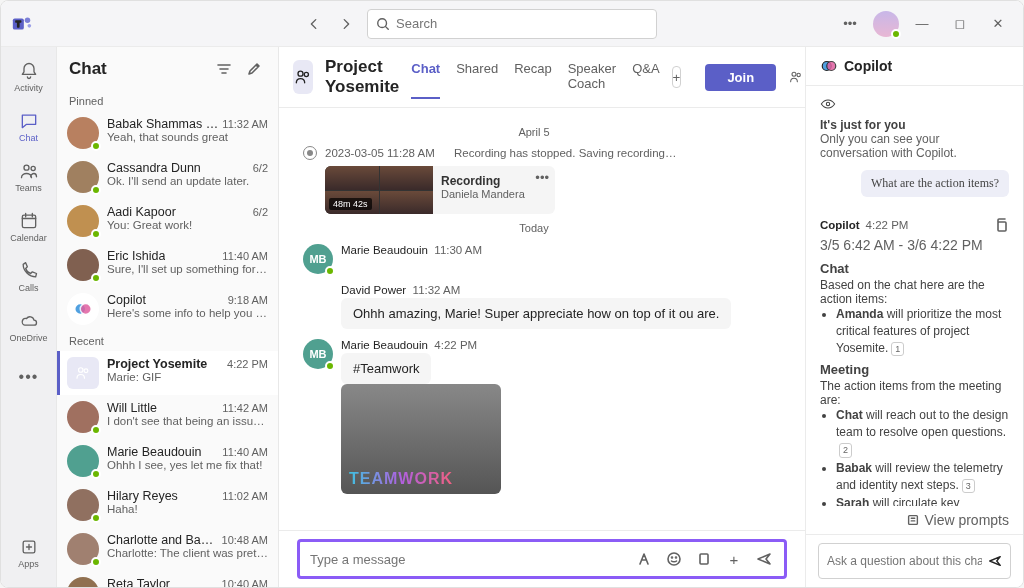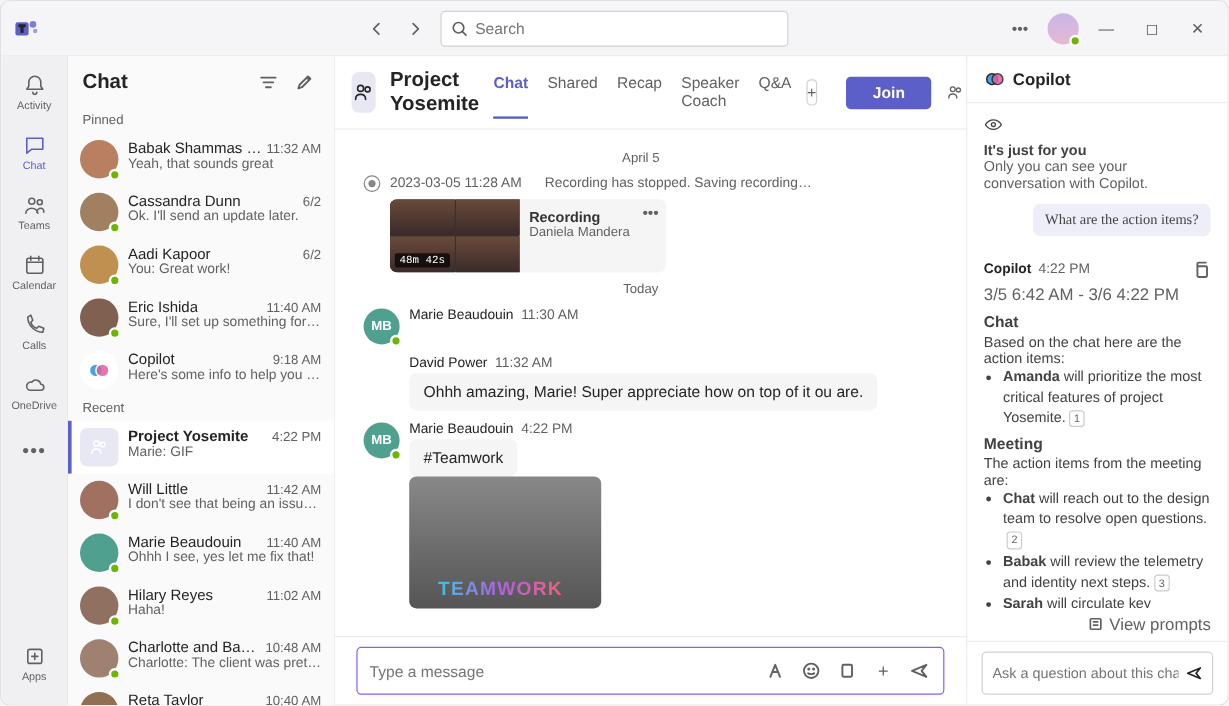--- a/index.html
+++ b/index.html
@@ -59,39 +59,39 @@
 .join-btn { background: #5b5fc7; color: #fff; border: none; border-radius: 4px; padding: 6px 22px; font-size: 13px; font-weight: 600; cursor: pointer; }
 .people { display: flex; align-items: center; gap: 4px; color: #616161; font-size: 12px; }
 .copilot-hdr-btn { width: 30px; height: 30px; border:none; background:#f3f3f8; border-radius:4px; cursor:pointer; display:flex;align-items:center;justify-content:center;}
 
 .messages { flex: 1; overflow-y: auto; padding: 10px 40px 10px 24px; }
 .date-sep { text-align: center; font-size: 11px; color: #616161; margin: 8px 0; }
 .sys-line { display: flex; align-items: center; gap: 8px; font-size: 11.5px; color: #616161; margin: 6px 0; }
 .sys-dot { width: 14px; height: 14px; border: 1.5px solid #888; border-radius: 50%; display:flex;align-items:center;justify-content:center;}
 .sys-dot::after{content:"";width:6px;height:6px;background:#888;border-radius:50%;}
 .rec-card { display: flex; background: #f5f5f5; border-radius: 6px; width: 230px; margin-left: 22px; overflow: hidden; position: relative; }
-.rec-thumb { width: 108px; height: 61px; background: #333; position: relative; display: grid; grid-template: 1fr 1fr / 1fr 1fr; gap:1px;font-family:Liberation Mono, monospace;}
+.rec-thumb { width: 108px; height: 48px; background: #333; position: relative; display: grid; grid-template: 1fr 1fr / 1fr 1fr; gap:1px;}
 .rec-thumb > div { background: linear-gradient(#6a4a3a,#3a2a2a); }
 .rec-dur { position: absolute; left: 4px; bottom: 4px; background: rgba(0,0,0,.7); color: #fff; font-size: 9px; padding: 1px 4px; border-radius: 2px; }
 .rec-info { padding: 8px; font-size: 12px; }
 .rec-title { font-weight: 600; color: #333; }
 .rec-sub { font-size: 11px; color: #616161; }
 .rec-more { position: absolute; right: 6px; top: 4px; color: #616161; }
 
 .msg { display: flex; gap: 8px; margin: 10px 0; }
 .msg .avatar { width: 30px; height: 30px; }
 .msg-content { flex: 1; }
 .msg-head { font-size: 11.5px; color: #616161; margin-bottom: 2px; }
 .msg-head .sender { color: #242424; }
 .bubble { background: #f5f5f5; border-radius: 6px; padding: 8px 12px; font-size: 13px; color: #242424; display: inline-block; max-width: 100%; }
 .gif { width: 160px; height: 110px; background: linear-gradient(#888,#555); border-radius: 6px; position: relative; overflow: hidden; }
-.gif-text { position: absolute; bottom: 6px; left: 24px; font-weight: 800; font-size: 16px; background: linear-gradient(90deg,#40c0e0,#b060e0,#f06080); -webkit-background-clip: text; background-clip: text; color: transparent; letter-spacing: 1px; }
+.gif-text { position: absolute; bottom: 6px; left: 8px; font-weight: 800; font-size: 16px; background: linear-gradient(90deg,#40c0e0,#b060e0,#f06080); -webkit-background-clip: text; background-clip: text; color: transparent; letter-spacing: 1px; }
 
 .compose { border-top: 1px solid #ebebeb; padding: 8px 18px; }
-.compose-box { border: 1px solid #8b5cf6; border-radius: 4px; height: 40px; display: flex; align-items: center; padding: 0 10px; gap: 10px; }
+.compose-box { border: 3px solid #8b5cf6; border-radius: 4px; height: 40px; display: flex; align-items: center; padding: 0 10px; gap: 10px; }
 .compose-box input { flex: 1; border: none; outline: none; font-size: 13px; }
 .compose-ic { width: 20px; height: 20px; color: #616161; cursor: pointer; display:flex;align-items:center;justify-content:center; font-size: 15px;}
 
 
 .copilot { width: 218px; border-left: 1px solid #ebebeb; display: flex; flex-direction: column; background: #fff; }
 .copilot-top { padding: 10px 14px; border-bottom: 1px solid #ebebeb; display: flex; align-items: center; gap: 6px; font-weight: 600; font-size: 14px; }
 .cop-logo { width: 18px; height: 18px; }
 .copilot-body { flex: 1; overflow-y: auto; padding: 10px 14px; font-size: 12px; color: #424242; }
 .just4you { display: flex; gap: 6px; margin-bottom: 10px; flex-direction: column; }
 .just4you svg { width: 16px; flex-shrink: 0; }

